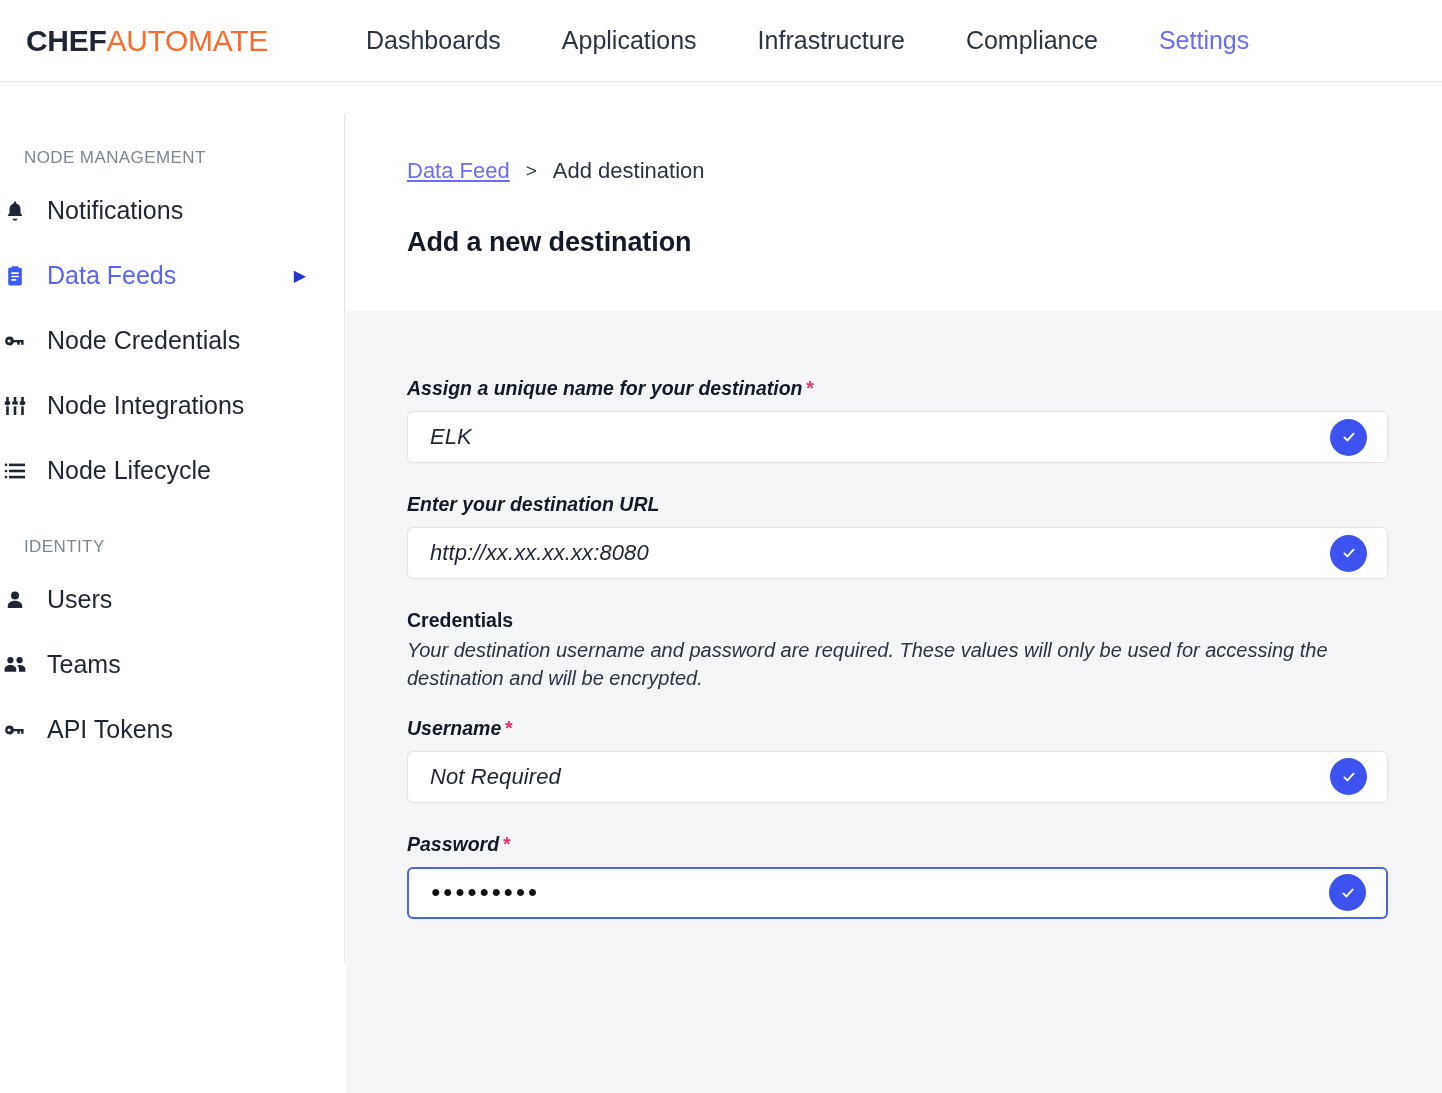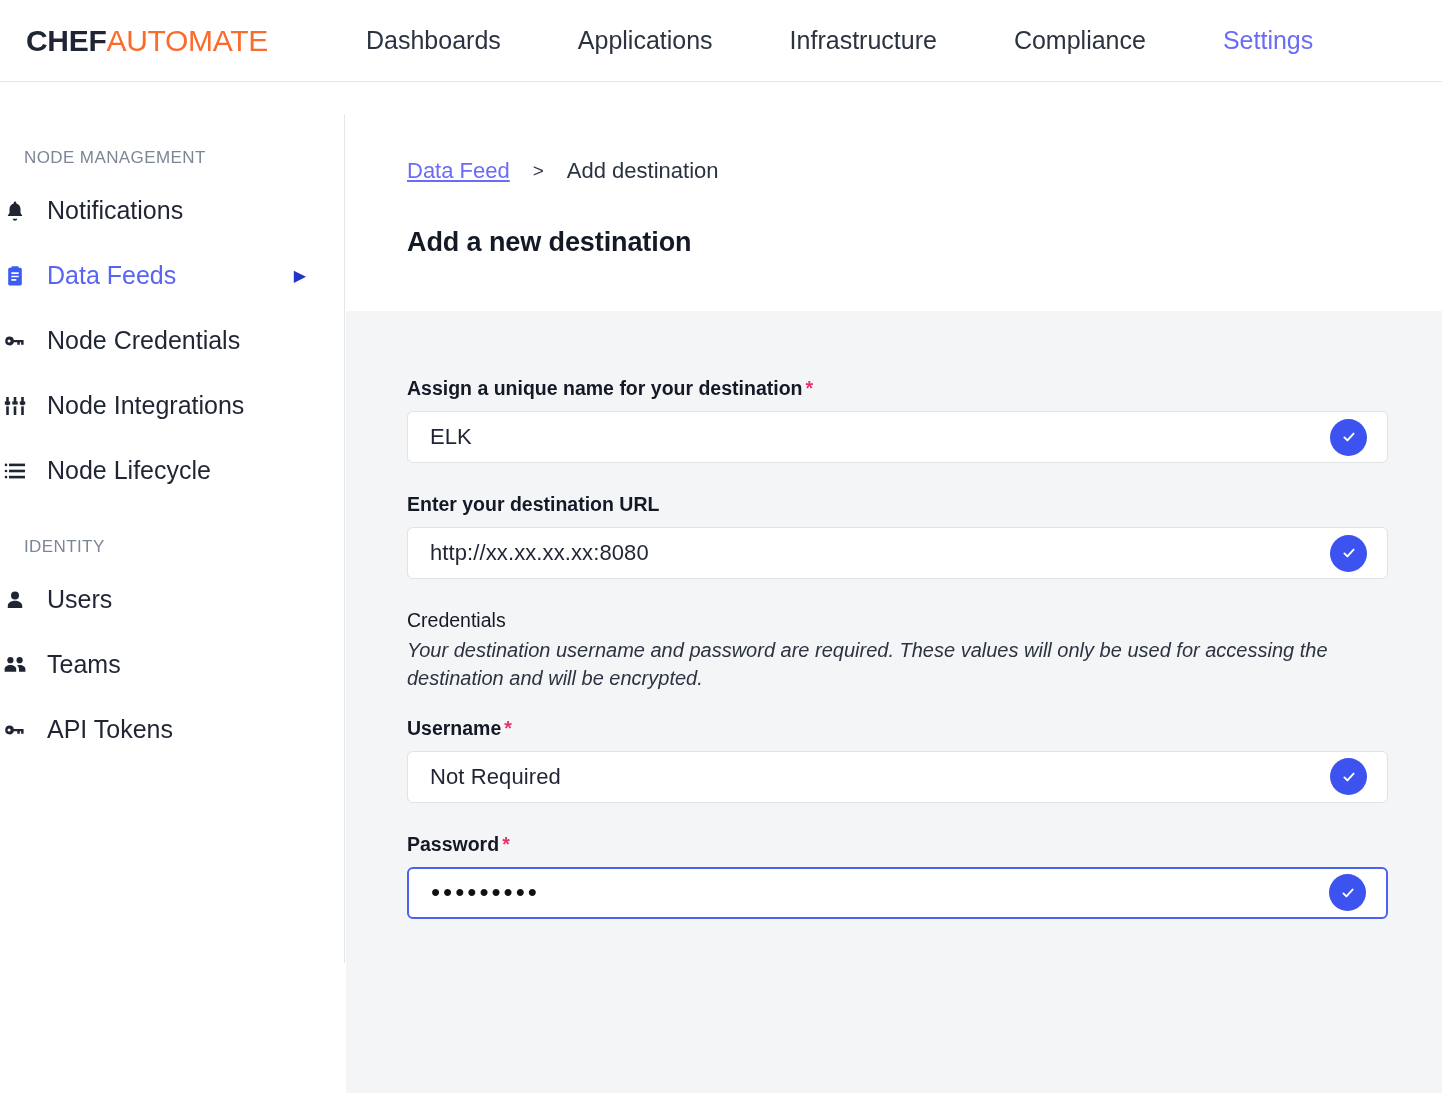--- a/index.html
+++ b/index.html
@@ -30,21 +30,21 @@
     letter-spacing: -0.3px;
     white-space: nowrap;
   }
   #brand .chef { color: #1f2533; }
   #brand .automate { color: #f96c2c; font-weight: 400; }
 
   #mainnav {
     display: flex;
     align-items: center;
     margin-left: 98px;
-    gap: 77px;
+    gap: 61px;
   }
   .navlink {
     font-size: 25px;
     color: #2b3340;
     text-decoration: none;
     white-space: nowrap;
     cursor: pointer;
     font-weight: 400;
   }
   .navlink.active { color: #6b6cf6; }
@@ -104,42 +104,42 @@
   
   #main {
     position: absolute;
     left: 346px; top: 114px;
     width: 1096px;
     height: 979px;
     background: #ffffff;
     overflow: hidden;
   }
   #main-head { padding: 44px 0 0 61px; background: #ffffff; height: 197px; }
-  #breadcrumb { font-size: 22px; color: #2b3340; display: flex; align-items: center; gap: 23px; }
+  #breadcrumb { font-size: 22px; color: #2b3340; display: flex; align-items: center; gap: 16px; }
   #breadcrumb .crumb-link {
     color: #6b6cf6;
     text-decoration: underline;
     cursor: pointer;
   }
   #breadcrumb .crumb-sep { color: #2b3340; font-size: 19px; }
   #page-title {
     margin-top: 43px;
     font-size: 27px;
     font-weight: 700;
     color: #131a26;
     letter-spacing: -0.1px;
   }
 
   #form-area {
     background: #f4f5f7;
     height: 782px;
     padding: 66px 54px 0 61px;
   }
 
-  .field { margin-bottom: 0; }
+  .field { margin-bottom: 0; font-style: italic; }
   .flabel {
     font-size: 19.5px;
     font-weight: 700;
     color: #131a26;
     margin-bottom: 11px;
   }
   .flabel .req { color: #e8316c; font-weight: 700; margin-left: 3px; }
 
   .inputwrap {
     position: relative;
@@ -173,21 +173,21 @@
     display: flex;
     align-items: center;
     justify-content: center;
   }
   .check-badge svg { display: block; }
 
   .spacer-24 { height: 24px; }
   .spacer-30 { height: 30px; }
 
   #credentials-block { margin-top: 30px; }
-  #cred-title { font-size: 19.5px; font-weight: 400; color: #131a26; }
+  #cred-title { font-size: 19.5px; font-weight: 700; color: #131a26; }
   #cred-desc {
     font-style: italic;
     font-size: 20px;
     line-height: 1.42;
     color: #2b3340;
     margin-top: 4px;
     max-width: 960px;
   }
 </style>
 </head>

